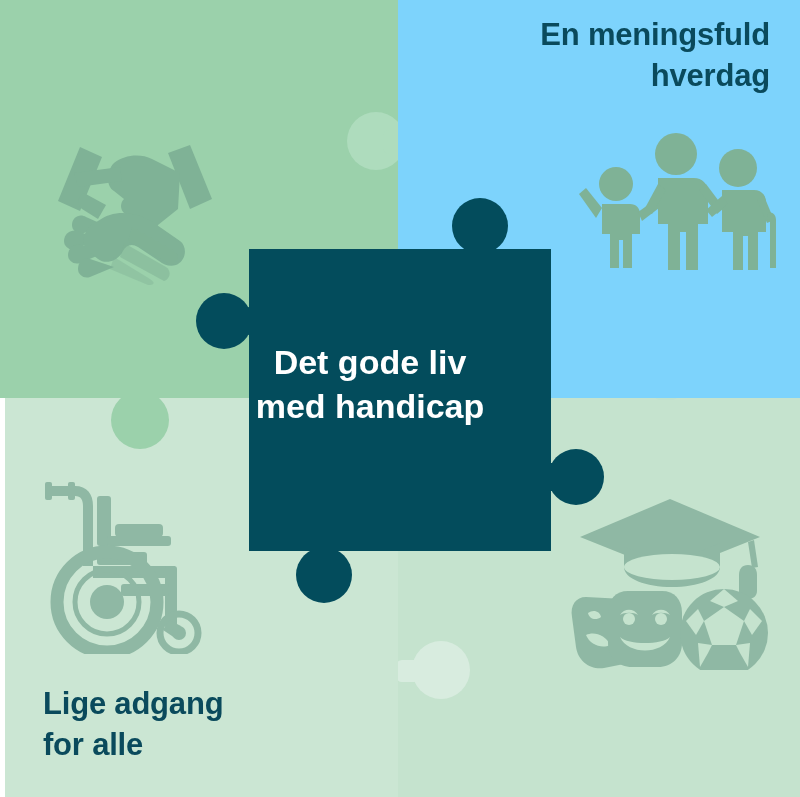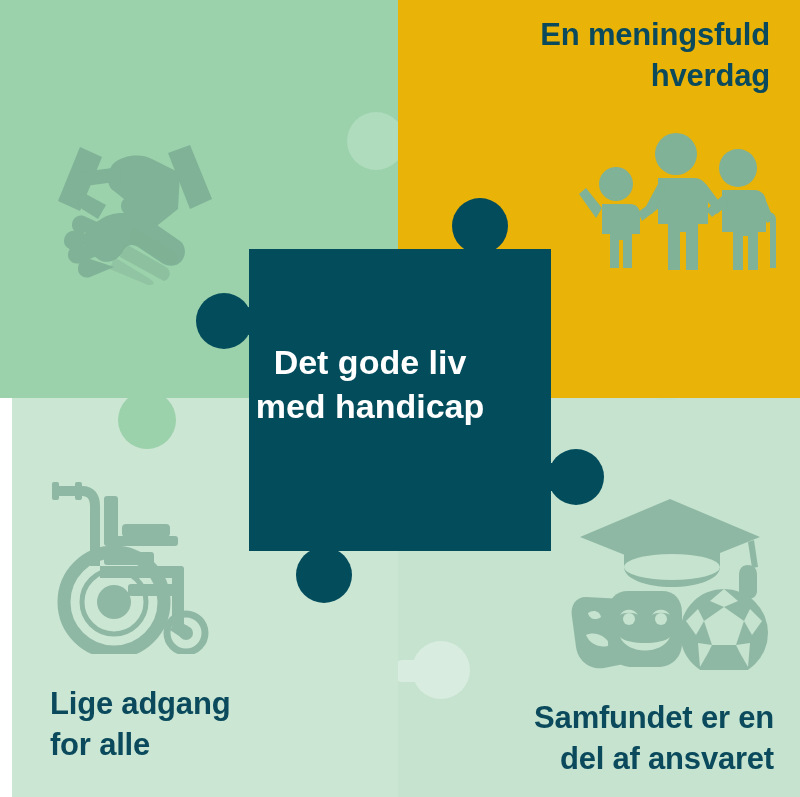--- a/index.html
+++ b/index.html
@@ -14,22 +14,22 @@
     overflow: hidden;
     font-family: "Liberation Sans", sans-serif;
   }
 
   
   .quad {
     position: absolute;
     overflow: hidden;
   }
   #quad-tl { left: 0;     top: 0;     width: 398px; height: 398px; background: #9bd1ab; }
-  #quad-tr { left: 398px; top: 0;     width: 402px; height: 398px; background: #eab308; }
-  #quad-bl { left: 12px;     top: 398px; width: 398px; height: 399px; background: #cbe6d3; }
+  #quad-tr { left: 398px; top: 0;     width: 402px; height: 398px; background: #7dd3fc; }
+  #quad-bl { left: 5px;     top: 398px; width: 398px; height: 399px; background: #cbe6d3; }
   #quad-br { left: 398px; top: 398px; width: 402px; height: 399px; background: #c5e3ce; }
 
   
   .ghost-tab {
     position: absolute;
     width: 58px;
     height: 58px;
     border-radius: 50%;
   }
   .ghost-neck {
@@ -293,22 +293,20 @@
         <circle cx="162" cy="138" r="44" fill="none" stroke="#c5e3ce" stroke-width="0"></circle>
       </g>
     </svg>
 
     <div class="ghost-tab" id="ghost-br-top-circle" style="left: 239px; top: -56px;"></div>
     <div class="ghost-neck" id="ghost-br-top-neck" style="left: 256px; top: -24px;"></div>
 
     <div class="ghost-tab" id="ghost-br-mid-circle" style="left: 14px; top: 243px;"></div>
     <div class="ghost-neck" id="ghost-br-mid-neck" style="left: -2px; top: 262px;"></div>
 
-    <div class="caption" id="caption-br">Samfundet er en
-del af ansvaret</div>
   </div>
 
   <div id="center-piece">
     <div class="knob-neck" id="knob-top-neck"></div>
     <div class="knob" id="knob-top"></div>
     <div class="knob-neck" id="knob-left-neck"></div>
     <div class="knob" id="knob-left"></div>
     <div class="knob-neck" id="knob-right-neck"></div>
     <div class="knob" id="knob-right"></div>
     <div class="knob-neck" id="knob-bottom-neck"></div>

